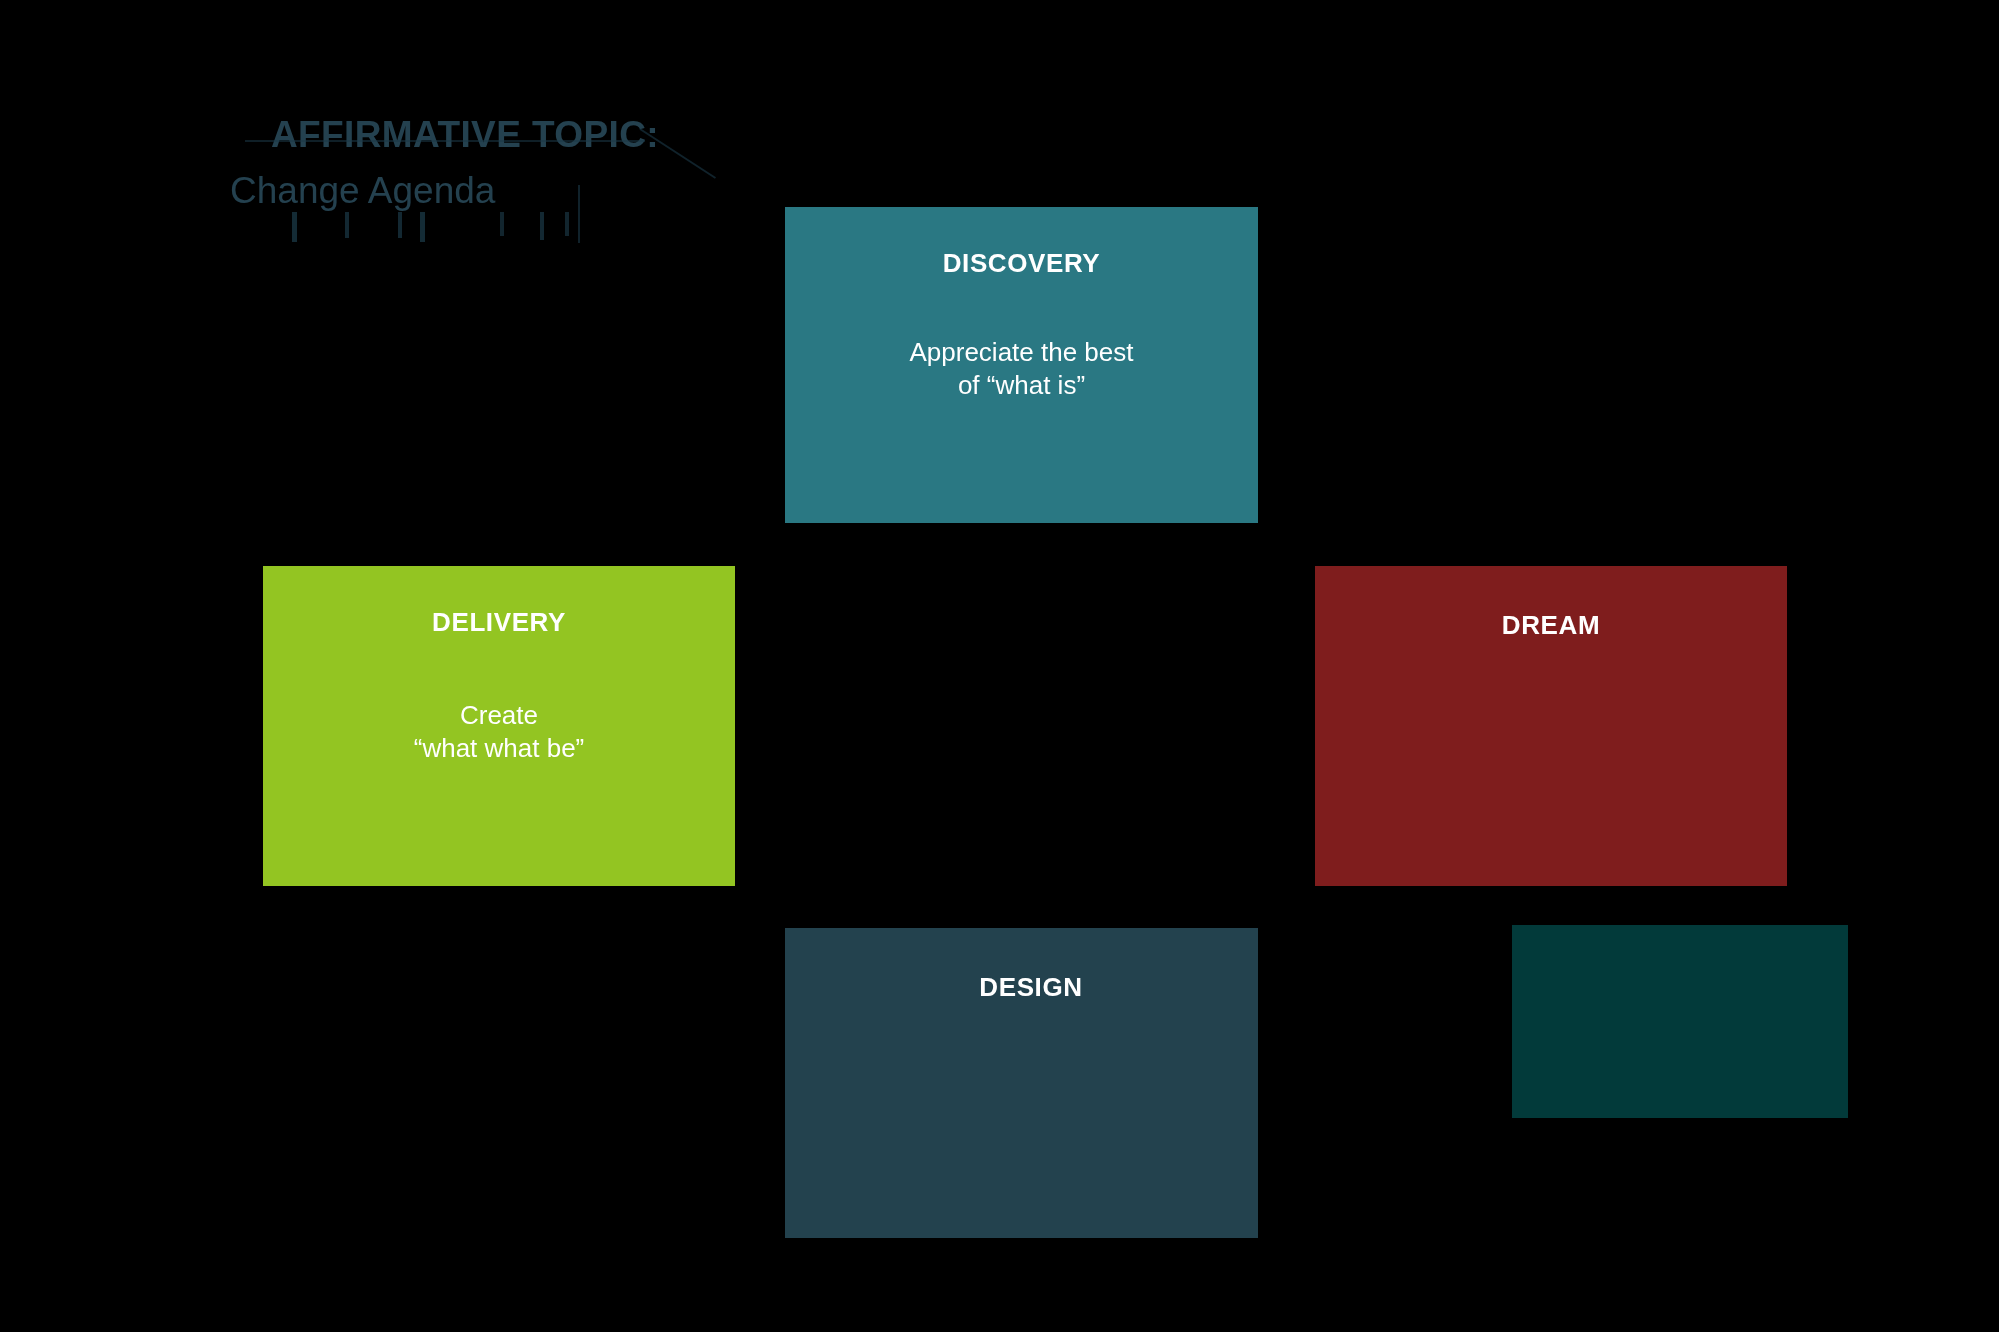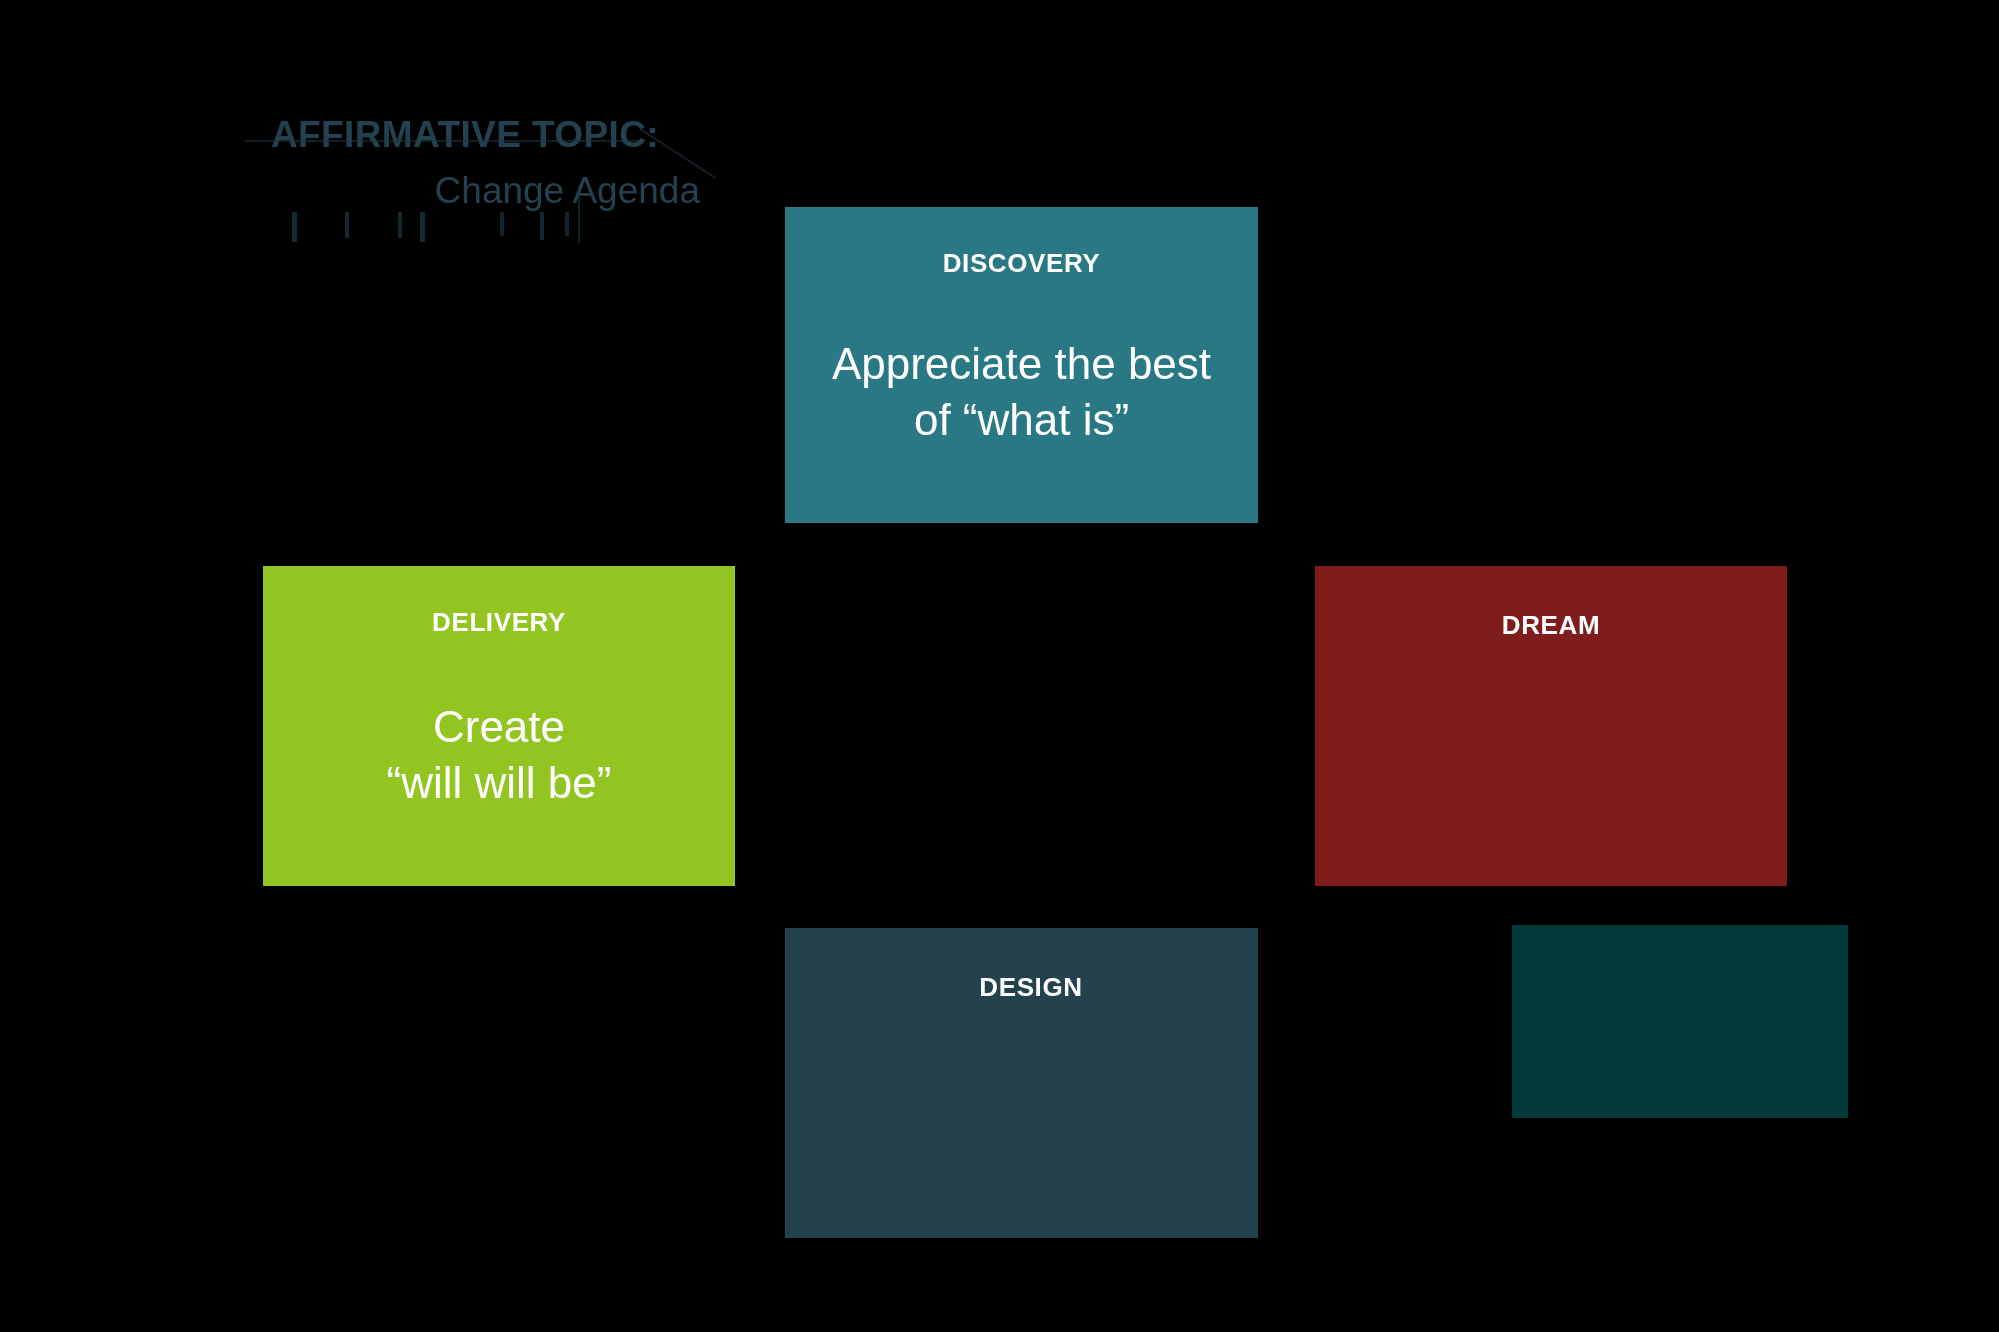--- a/index.html
+++ b/index.html
@@ -36,21 +36,21 @@
     color: #24414F;
     white-space: nowrap;
     text-align: center;
   }
   .title-line2 {
     display: block;
     font-size: 37px;
     font-weight: normal;
     color: #24414F;
     margin-top: 10px;
-    text-align: right;
+    text-align: left;
   }
 
   
   .artifact {
     position: absolute;
     background: #1B3947;
     z-index: 6;
     pointer-events: none;
   }
 
@@ -66,21 +66,21 @@
     z-index: 4;
   }
   .phase-title {
     font-weight: bold;
     font-size: 26px;
     letter-spacing: 0.6px;
     line-height: 1.1;
     color: #FFFFFF;
   }
   .phase-desc {
-    font-size: 44px;
+    font-size: 26px;
     font-weight: normal;
     line-height: 1.28;
     color: #FFFFFF;
     white-space: pre-line;
   }
 
   
   #box-discovery {
     left: 785px;  top: 207px;  width: 473px; height: 316px;
     background: #2A7883;
@@ -145,21 +145,21 @@
 
   <div id="box-discovery" class="phase-box">
     <div class="phase-title">DISCOVERY</div>
     <div class="phase-desc">Appreciate the best
 of “what is”</div>
   </div>
 
   <div id="box-delivery" class="phase-box">
     <div class="phase-title">DELIVERY</div>
     <div class="phase-desc">Create
-“will will be”</div>
+“what what be”</div>
   </div>
 
   <div id="box-dream" class="phase-box">
     <div class="phase-title">DREAM</div>
   </div>
 
   <div id="box-design" class="phase-box">
     <div class="phase-title">DESIGN</div>
   </div>
 

